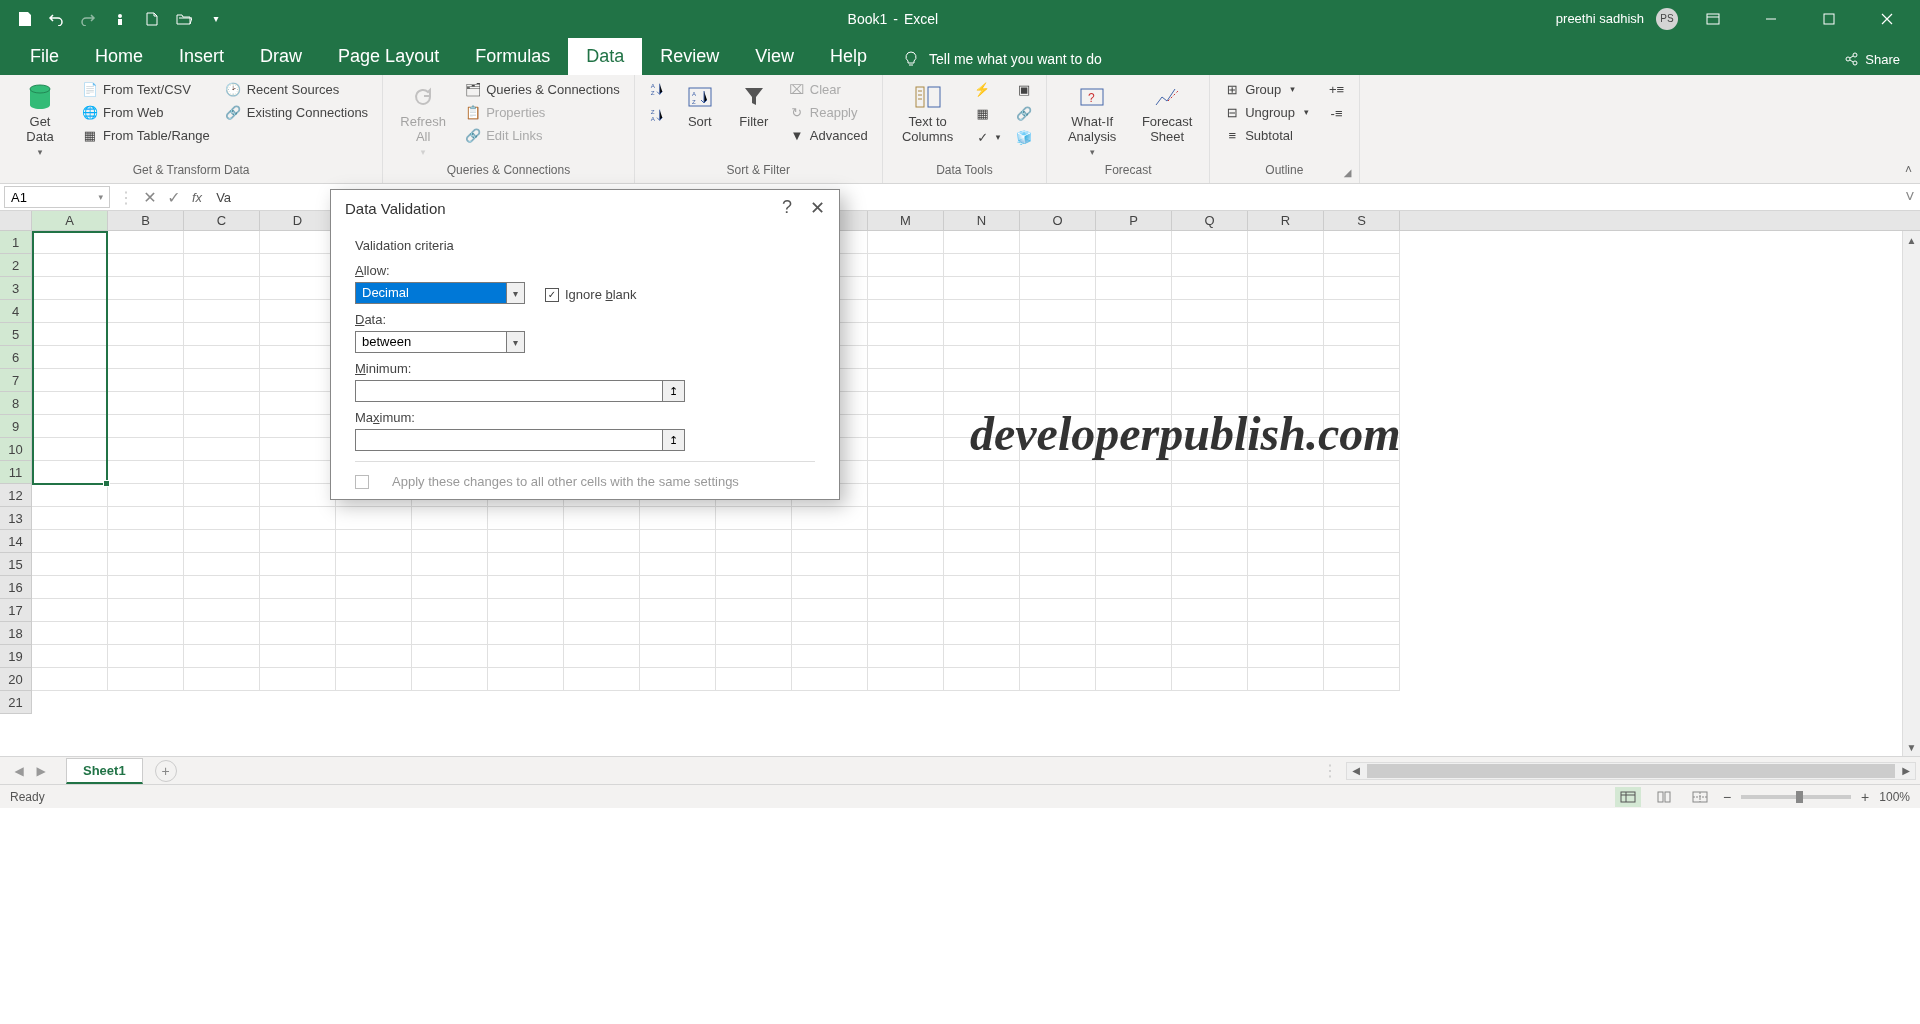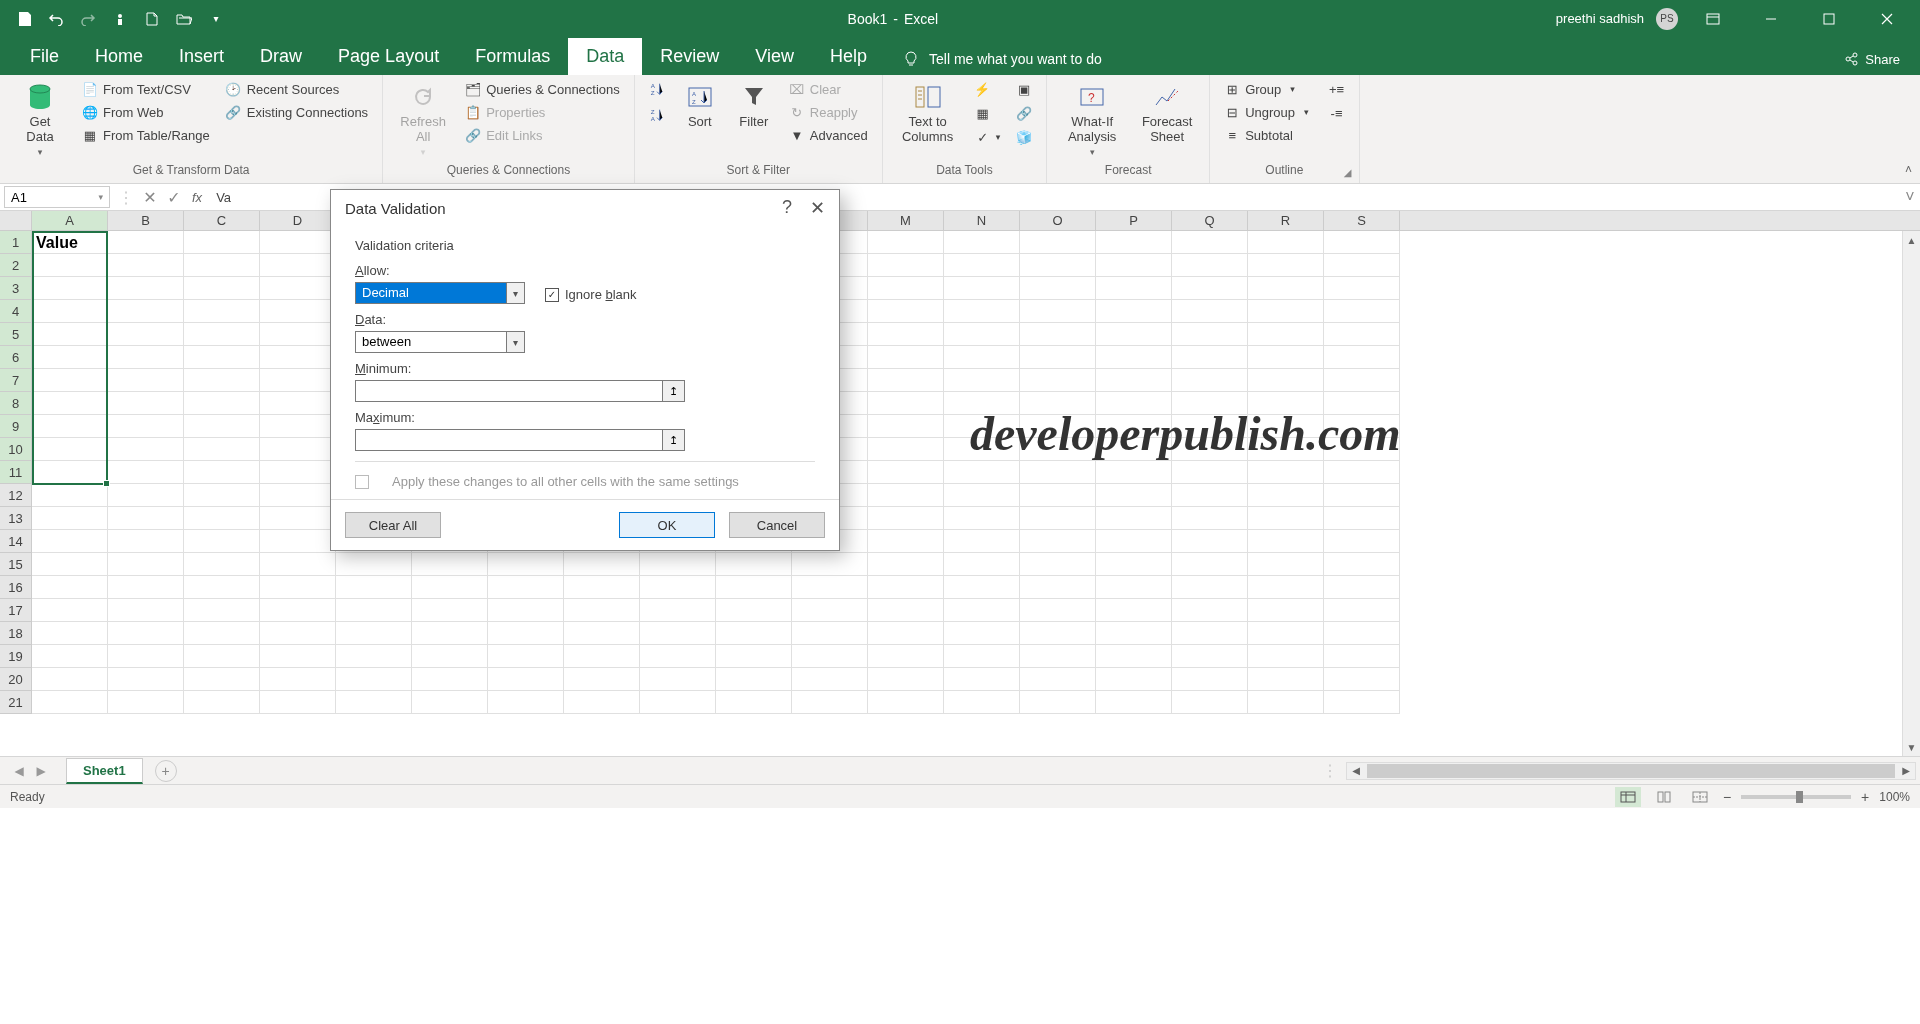--- a/index.html
+++ b/index.html
@@ -500,40 +500,20 @@
         <div class="row-h">15</div>
         <div class="row-h">16</div>
         <div class="row-h">17</div>
         <div class="row-h">18</div>
         <div class="row-h">19</div>
         <div class="row-h">20</div>
         <div class="row-h">21</div>
       </div>
     <div class="cells">
 
-    <div class="cell-row">
-          <div class="cell" style="font-weight: bold; font-size: 16px;">Value</div>
-          <div class="cell"></div>
-          <div class="cell"></div>
-          <div class="cell"></div>
-          <div class="cell"></div>
-          <div class="cell"></div>
-          <div class="cell"></div>
-          <div class="cell"></div>
-          <div class="cell"></div>
-          <div class="cell"></div>
-          <div class="cell"></div>
-          <div class="cell"></div>
-          <div class="cell"></div>
-          <div class="cell"></div>
-          <div class="cell"></div>
-          <div class="cell"></div>
-          <div class="cell"></div>
-          <div class="cell"></div>
-        </div>
         <div class="cell-row">
           <div class="cell"></div>
           <div class="cell"></div>
           <div class="cell"></div>
           <div class="cell"></div>
           <div class="cell"></div>
           <div class="cell"></div>
           <div class="cell"></div>
           <div class="cell"></div>
           <div class="cell"></div>
@@ -1033,19 +1013,13 @@
         <div class="ref-btn">↥</div>
       </div>
     </div>
 
     <hr class="sep">
     <div class="apply-row">
       <span class="checkbox"></span>
       <span>Apply these changes to all other cells with the same settings</span>
     </div>
   </div>
-  <div class="dialog-footer">
-    <div class="dlg-btn">Clear All</div>
-    <div class="footer-spacer"></div>
-    <div class="dlg-btn primary">OK</div>
-    <div class="dlg-btn">Cancel</div>
-  </div>
 </div>
 
 </body></html>

